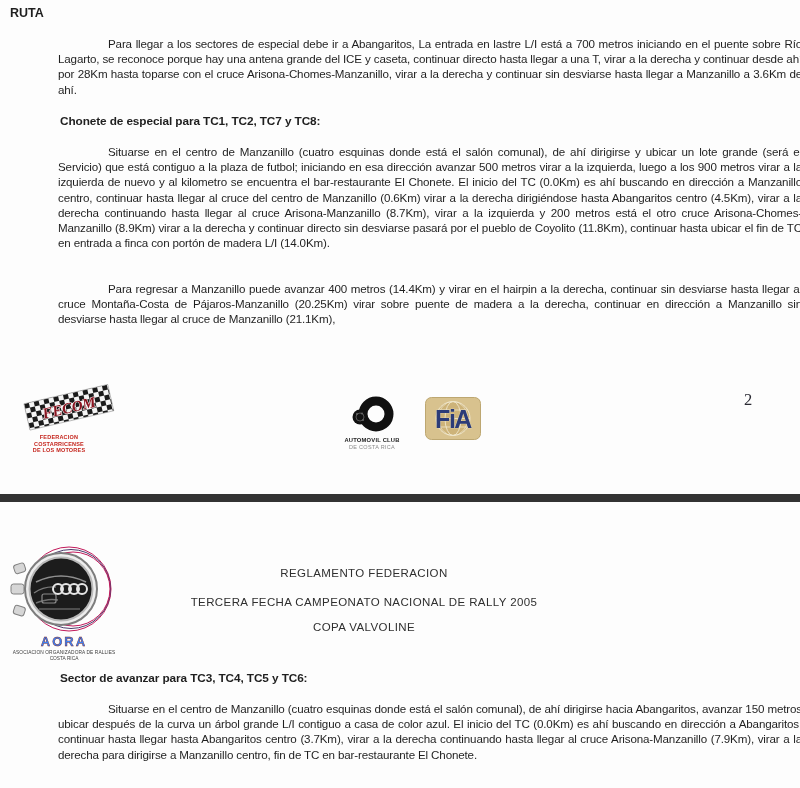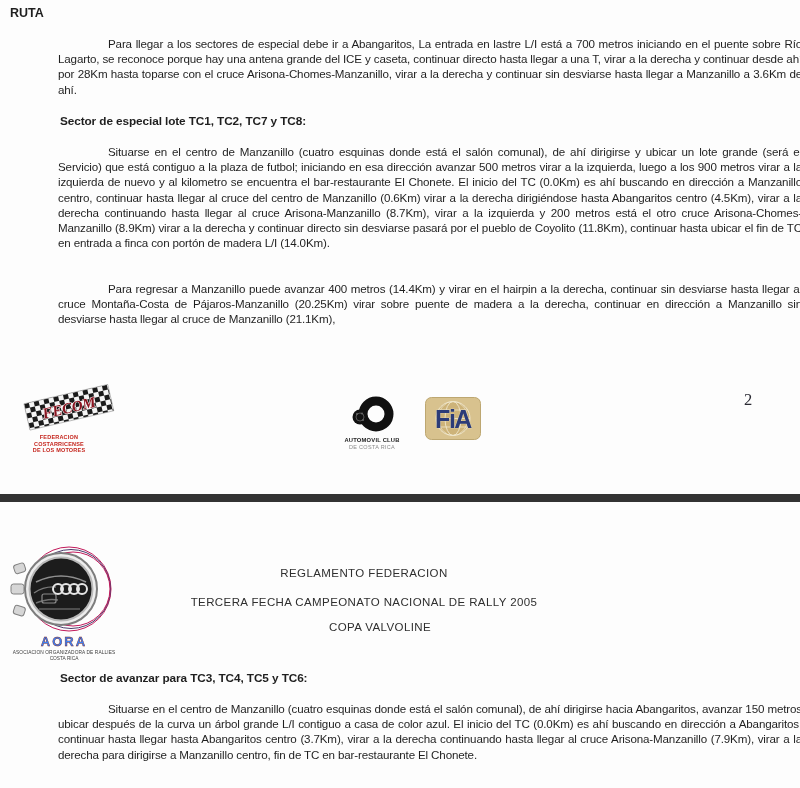--- a/index.html
+++ b/index.html
@@ -33,34 +33,34 @@
   .divider { left: 0; top: 494px; width: 800px; height: 8px; background: #333333; }
   .aora { left: 6px; top: 546px; width: 116px; text-align: center; }
   .aora-word { font-size: 13px; font-weight: bold; color: #3b82f6; letter-spacing: 2px; margin-top: -4px;
     -webkit-text-stroke: 0.4px #7a1f1f; }
   .aora-cap1 { font-size: 4.8px; color: #3d3d3d; line-height: 5.6px; margin-top: 1px; letter-spacing: 0.1px; }
   .aora-cap2 { font-size: 4.8px; color: #3d3d3d; line-height: 5.6px; }
   .hdr { left: 0; width: 728px; text-align: center; font-size: 11.5px;
     color: #2f2f2f; letter-spacing: 0.4px; }
   .hdr1 { top: 567px; }
   .hdr2 { top: 596px; }
-  .hdr3 { top: 621px; padding-left: 16px; }
+  .hdr3 { top: 621px; }
   .h-b { left: 60px; top: 671px; font-size: 11.8px; font-weight: bold; letter-spacing: -0.1px; }
   .p4 { top: 701px; }
 </style>
 </head>
 <body>
 
 <div>
 
   <div class="abs section-title">RUTA</div>
 
   <div class="abs para indent w-body p1">Para llegar a los sectores de especial debe ir a Abangaritos, La entrada en lastre L/I está a 700 metros iniciando en el puente sobre Río Lagarto, se reconoce porque hay una antena grande del ICE y caseta, continuar directo hasta llegar a una T, virar a la derecha y continuar desde ahí por 28Km hasta toparse con el cruce Arisona-Chomes-Manzanillo, virar a la derecha y continuar sin desviarse hasta llegar a Manzanillo a 3.6Km de ahí.</div>
 
-  <div class="abs h-a">Sector de especial lote TC1, TC2, TC7 y TC8:</div>
+  <div class="abs h-a">Chonete de especial para TC1, TC2, TC7 y TC8:</div>
 
   <div class="abs para indent w-body p2">Situarse en el centro de Manzanillo (cuatro esquinas donde está el salón comunal), de ahí dirigirse y ubicar un lote grande (será el Servicio) que está contiguo a la plaza de futbol; iniciando en esa dirección avanzar 500 metros virar a la izquierda, luego a los 900 metros virar a la izquierda de nuevo y al kilometro se encuentra el bar-restaurante El Chonete. El inicio del TC (0.0Km) es ahí buscando en dirección a Manzanillo centro, continuar hasta llegar al cruce del centro de Manzanillo (0.6Km) virar a la derecha dirigiéndose hasta Abangaritos centro (4.5Km), virar a la derecha continuando hasta llegar al cruce Arisona-Manzanillo (8.7Km), virar a la izquierda y 200 metros está el otro cruce Arisona-Chomes-Manzanillo (8.9Km) virar a la derecha y continuar directo sin desviarse pasará por el pueblo de Coyolito (11.8Km), continuar hasta ubicar el fin de TC en entrada a finca con portón de madera L/I (14.0Km).</div>
 
   <div class="abs para indent w-body p3">Para regresar a Manzanillo puede avanzar 400 metros (14.4Km) y virar en el hairpin a la derecha, continuar sin desviarse hasta llegar al cruce Montaña-Costa de Pájaros-Manzanillo (20.25Km) virar sobre puente de madera a la derecha, continuar en dirección a Manzanillo sin desviarse hasta llegar al cruce de Manzanillo (21.1Km),</div>
 
   <div class="abs fecom">
     <svg width="110" height="50" viewBox="0 0 110 50">
       <defs>
         <pattern id="chk" patternUnits="userSpaceOnUse" width="10" height="10">
           <rect width="10" height="10" fill="#f4f4f4"></rect>

